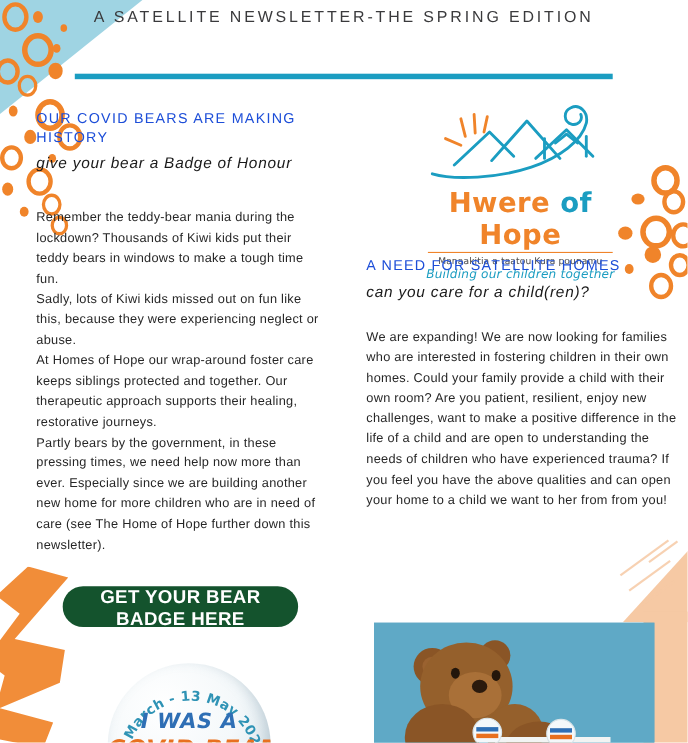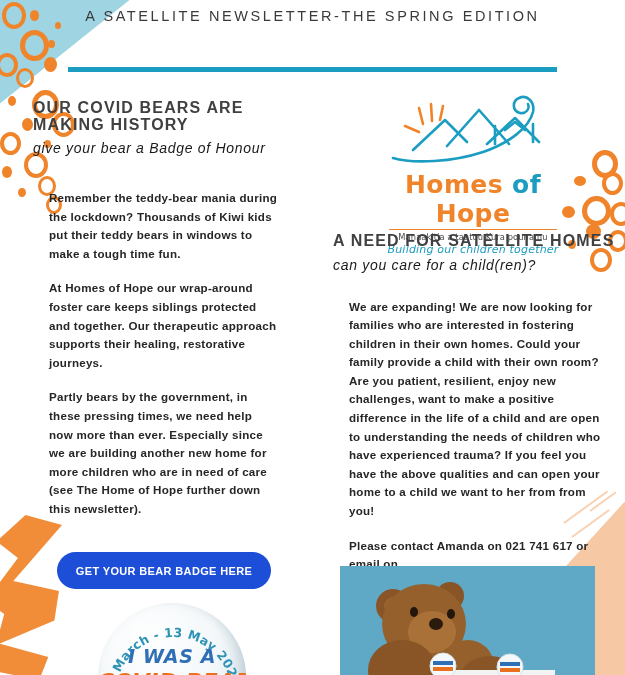--- a/index.html
+++ b/index.html
@@ -105,43 +105,43 @@
     left: 33px; top: 100px;
     width: 262px;
   }
   #right-col {
     position: absolute;
     left: 333px; top: 233px;
     width: 285px;
   }
 
   .kicker {
-    font-size: 16px;
-    font-weight: bold;
+    font-size: 13px;
+    font-weight: normal;
     letter-spacing: 1.15px;
     line-height: 16.5px;
     margin: 0 0 7px 0;
-    color: #404040;
+    color: #1d4ed8;
   }
   .subkicker {
     font-size: 14px;
     font-style: italic;
     letter-spacing: .7px;
     margin: 0;
     color: #1a1a1a;
   }
 
   .body-copy {
     font-size: 11.6px;
     line-height: 18.6px;
     letter-spacing: .25px;
     color: #262626;
     margin: 0;
   }
-  .body-copy p { margin: 16px; font-weight: bold; }
+  .body-copy p { margin: 0; }
 
   #left-body { margin-top: 33px; }
   #right-body { margin-top: 25px; }
 
   
   #logo-block {
     position: absolute;
     left: 383px; top: 86px;
     width: 180px;
     text-align: center;
@@ -173,27 +173,27 @@
   #logo-maori {
     font-size: 8.3px;
     color: #4a4a4a;
     letter-spacing: .1px;
     font-family: "DejaVu Sans", sans-serif;
   }
 
   
   #cta-button {
     position: absolute;
-    left: 57px; top: 552px;
+    left: 57px; top: 533px;
     width: 214px; height: 37px;
-    background: #1d4ed8;
+    background: #14532d;
     border-radius: 19px;
     border: none;
     color: #ffffff;
-    font-size: 11px;
+    font-size: 17px;
     font-weight: bold;
     letter-spacing: .35px;
     cursor: pointer;
     font-family: "Liberation Sans", sans-serif;
     padding: 0;
   }
 
   
   #covid-badge {
     position: absolute;
@@ -305,20 +305,21 @@
 </div>
 
 <div id="masthead">A SATELLITE NEWSLETTER-THE SPRING EDITION</div>
 
 <div id="left-col">
   <h1 class="kicker">OUR COVID BEARS ARE MAKING HISTORY</h1>
   <p class="subkicker">give your bear a Badge of Honour</p>
 
   <div class="body-copy" id="left-body">
     <p>Remember the teddy-bear mania during the lockdown? Thousands of Kiwi kids put their teddy bears in windows to make a tough time fun.</p>
+    <p>Sadly, lots of Kiwi kids missed out on fun like this, because they were experiencing neglect or abuse.</p>
     <p>At Homes of Hope our wrap-around foster care keeps siblings protected and together. Our therapeutic approach supports their healing, restorative journeys.</p>
     <p>Partly bears by the government, in these pressing times, we need help now more than ever. Especially since we are building another new home for more children who are in need of care (see The Home of Hope further down this newsletter).</p>
   </div>
 </div>
 
 <div id="logo-block">
   <svg id="logo-mark" width="180" height="88" viewBox="0 0 180 88">
     <g fill="none" stroke="#1b9dc1" stroke-width="2.6" stroke-linecap="round" stroke-linejoin="round">
       <path d="M10 72 C 30 78, 70 76, 100 66 C 126 57, 146 42, 150 26 C 152 16, 144 8, 136 12 C 129 15, 129 25, 137 27 C 143 28, 147 23, 145 18"></path>
       <path d="M30 64 L 62 34 L 84 56"></path>
@@ -328,34 +329,33 @@
       <path d="M150 56 L 150 38"></path>
       <path d="M122 44 L 132 36 L 142 44"></path>
     </g>
     <g stroke="#f0842a" stroke-width="2.6" stroke-linecap="round">
       <path d="M36 22 L 40 38"></path>
       <path d="M48 18 L 49 35"></path>
       <path d="M60 20 L 57 34"></path>
       <path d="M22 40 L 36 46"></path>
     </g>
   </svg>
-  <div id="logo-wordmark"><span>H</span><span>omes </span><span class="of">of</span><span> Hope</span></div>
+  <div id="logo-wordmark"><span>H</span><span>were </span><span class="of">of</span><span> Hope</span></div>
   <div id="logo-maori-wrap">
     <div id="logo-maori">Manaakitia a taatou Kura pounamu</div>
   </div>
   <div id="logo-tagline">Building our children together</div>
 </div>
 
 <div id="right-col">
   <h1 class="kicker">A NEED FOR SATELLITE HOMES</h1>
   <p class="subkicker">can you care for a child(ren)?</p>
 
   <div class="body-copy" id="right-body">
     <p>We are expanding! We are now looking for families who are interested in fostering children in their own homes.  Could your family provide a child with their own room? Are you patient, resilient, enjoy new challenges, want to make a positive difference in the life of a child and are open to understanding the needs of children who have experienced trauma? If you feel you have  the above qualities and can open your home to a child we want to her from from you!</p>
-    <p>Please contact Amanda on 021 741 617 or email on  socialworker@homesofhope.org.nz for more information.</p>
   </div>
 </div>
 
 <button id="cta-button">GET YOUR BEAR  BADGE HERE</button>
 
 <div id="covid-badge">
   <svg id="badge-arc-text" viewBox="0 0 148 148">
     <defs>
       <path id="arcpath" d="M 18 86 A 58 58 0 0 1 132 78" fill="none"></path>
     </defs>

